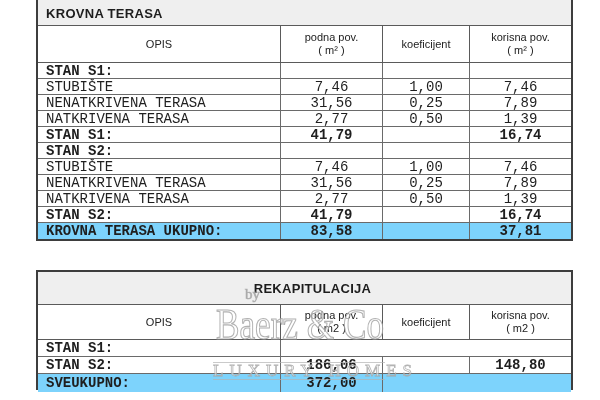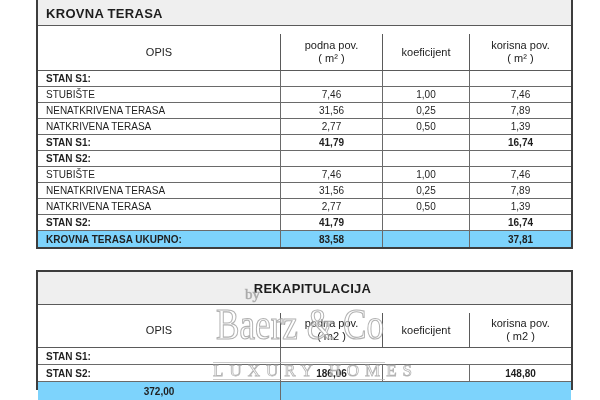--- a/index.html
+++ b/index.html
@@ -21,34 +21,35 @@
     background:#efefef;
     border-bottom:1px solid #5a5a5a;
     display:flex;align-items:center;
     font-weight:bold;font-size:13px;letter-spacing:.3px;color:#1d1d1d;
     box-sizing:border-box;
   }
   #table1 .title-row{height:28px;padding:3px 0 0 8px;}
   #table2 .title-row{height:33px;justify-content:center;padding-left:16px;}
   .hdr{
     display:grid;grid-template-columns:243px 102px 87px 101px;
-    box-sizing:border-box;border-bottom:1px solid #5a5a5a;margin-top:8px;
+    box-sizing:border-box;border-bottom:1px solid #5a5a5a;
   }
   #table1 .hdr{height:37px;}
   #table2 .hdr{height:35px;}
   .hcell{
     display:flex;flex-direction:column;align-items:center;justify-content:center;
     font-size:11px;line-height:13px;color:#222;
     border-right:1px solid #5a5a5a;box-sizing:border-box;
   }
   .hcell:last-child{border-right:none;}
   .row{
     display:grid;grid-template-columns:243px 102px 87px 101px;
     box-sizing:border-box;border-bottom:1px solid #6a6a6a;
-    font-size:10px;
+    font-size:14px;
+    font-family:Liberation Mono, monospace;
   }
   .row:last-child{border-bottom:none;}
   #table1 .row{height:16px;}
   #table2 .row{height:17px;}
   #table2 .row:last-child{height:18px;}
   .cell{
     display:flex;align-items:center;box-sizing:border-box;
     border-right:1px solid #6a6a6a;overflow:hidden;white-space:nowrap;
     color:#1f1f1f;
   }
@@ -205,20 +206,21 @@
     <div class="cell c-opis">STAN S1:</div>
     <div class="cell c-num"></div>
   </div>
   <div class="row b">
     <div class="cell c-opis">STAN S2:</div>
     <div class="cell c-num">186,06</div>
     <div class="cell c-num"></div>
     <div class="cell c-num">148,80</div>
   </div>
   <div class="row b shade">
+    <div class="cell c-opis">SVEUKUPNO:</div>
     <div class="cell c-num">372,00</div>
     <div class="cell c-num"></div>
   </div>
 </div>
 
 <div class="watermark">
   <div class="wm-by">by</div>
   <div class="wm-brand">Baerz &amp; Co</div>
   <div class="wm-tagline">LUXURY HOMES</div>
 </div>

